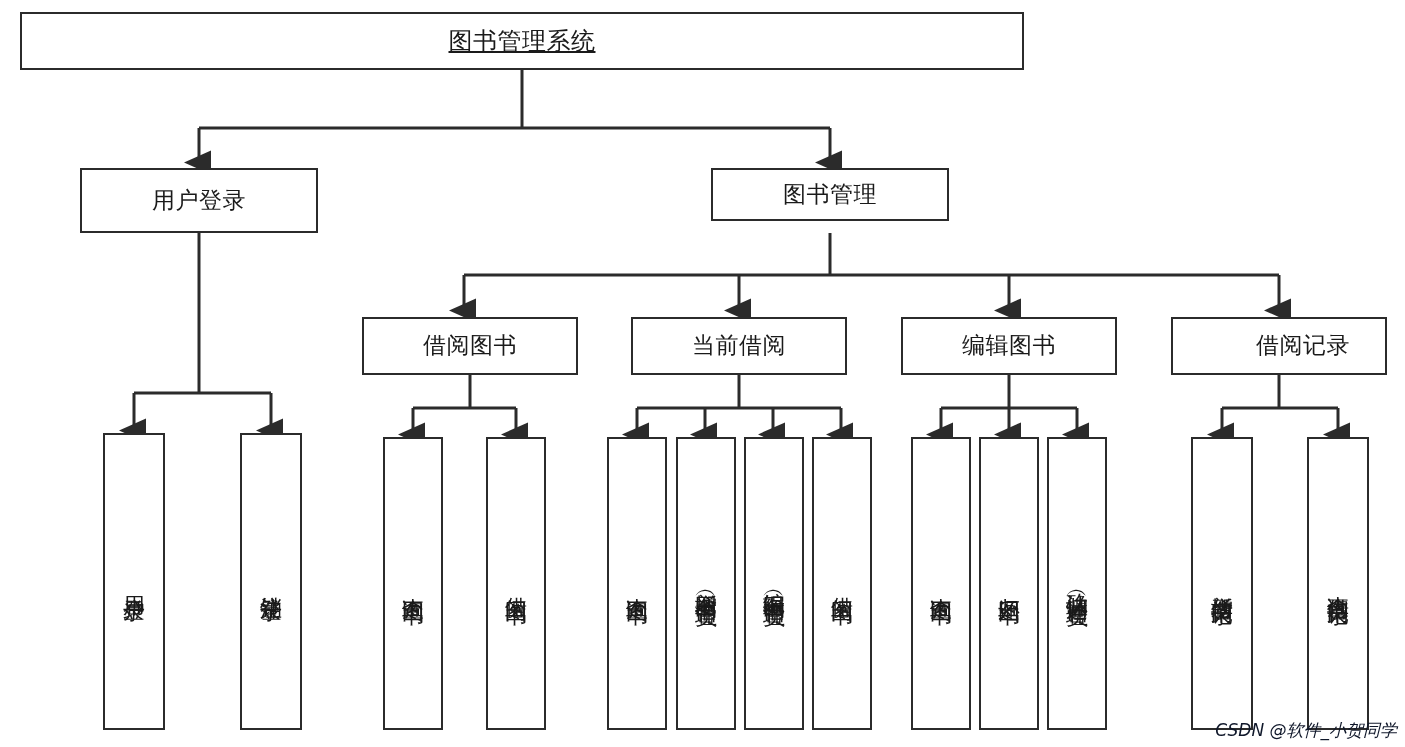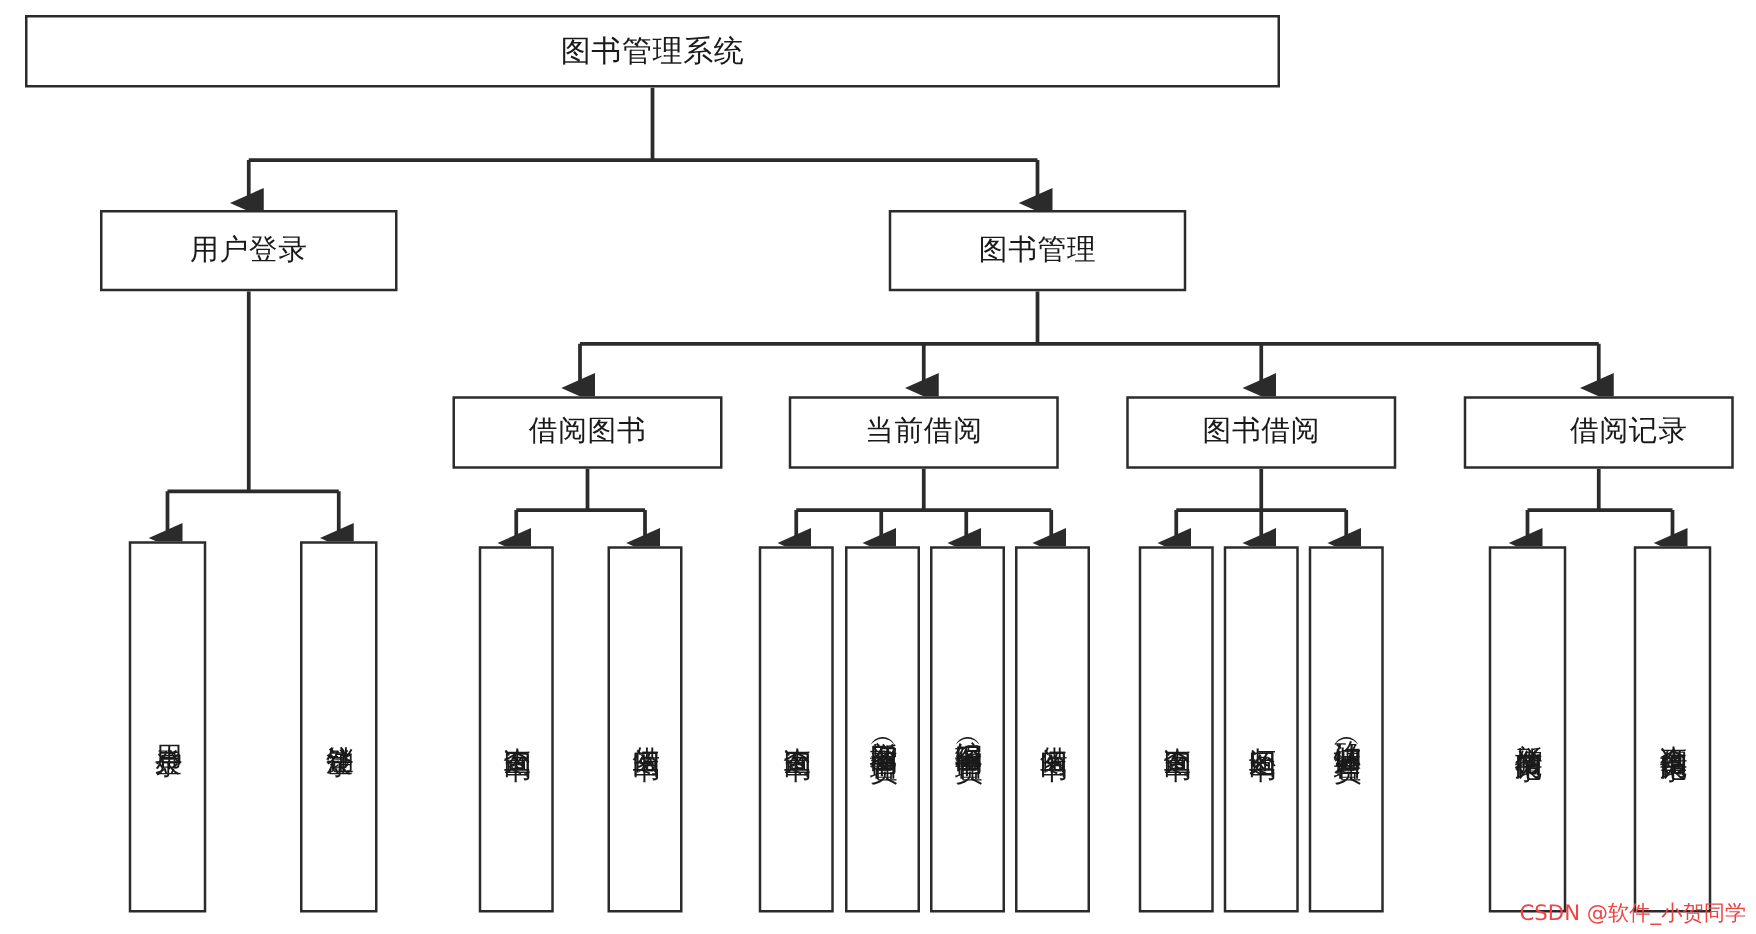--- a/index.html
+++ b/index.html
@@ -42,20 +42,21 @@
     text-align: center;
     line-height: 1.18;
     letter-spacing: 0.5px;
   }
   
   .node.h .label {
     font-size: 23px;
   }
   .node.root .label {
     font-size: 24px;
+    text-decoration: underline;
   }
   
   .node.v {
     align-items: flex-start;
     justify-content: center;
     padding-top: 0;
   }
   .node.v .label {
     writing-mode: vertical-rl;
     text-orientation: upright;
@@ -66,24 +67,25 @@
     display: flex;
     align-items: center;
     justify-content: center;
     white-space: nowrap;
   }
   .watermark {
     position: absolute;
     right: 8px;
     bottom: 5px;
     font-size: 17px;
-    color: #ef4444;
+    color: #0f172a;
     z-index: 5;
     white-space: nowrap;
     font-family: "DejaVu Sans", "Liberation Sans", sans-serif;
+    font-style: italic;
   }
 </style>
 </head>
 <body>
 
 <div id="diagram-root">
 
   <svg id="edges-layer" viewBox="0 0 1405 747" width="1405" height="747" xmlns="http://www.w3.org/2000/svg">
     <defs>
       <marker id="arrow" markerWidth="12" markerHeight="12" refX="3.2" refY="4" orient="auto" markerUnits="strokeWidth">
@@ -134,32 +136,32 @@
     </g>
   </svg>
 
   <div class="node h root" style="left:20px; top:12px; width:1004px; height:58px;">
     <span class="label">图书管理系统</span>
   </div>
 
   <div class="node h" style="left:80px; top:168px; width:238px; height:65px;">
     <span class="label">用户登录</span>
   </div>
-  <div class="node h" style="left:711px; top:168px; width:238px; height:65px;">
+  <div class="node h" style="left:711px; top:168px; width:238px; height:53px;">
     <span class="label">图书管理</span>
   </div>
 
   <div class="node h" style="left:362px; top:317px; width:216px; height:58px;">
     <span class="label">借阅图书</span>
   </div>
   <div class="node h" style="left:631px; top:317px; width:216px; height:58px;">
     <span class="label">当前借阅</span>
   </div>
   <div class="node h" style="left:901px; top:317px; width:216px; height:58px;">
-    <span class="label">图书借阅</span>
+    <span class="label">编辑图书</span>
   </div>
   <div class="node h" style="left:1171px; top:317px; width:216px; height:58px;padding-left:48px;">
     <span class="label">借阅记录</span>
   </div>
 
   <div class="node v" style="left:103px; top:433px; width:62px; height:297px;">
     <span class="label">用户登录</span>
   </div>
   <div class="node v" style="left:240px; top:433px; width:62px; height:297px;">
     <span class="label">注销登录</span>

